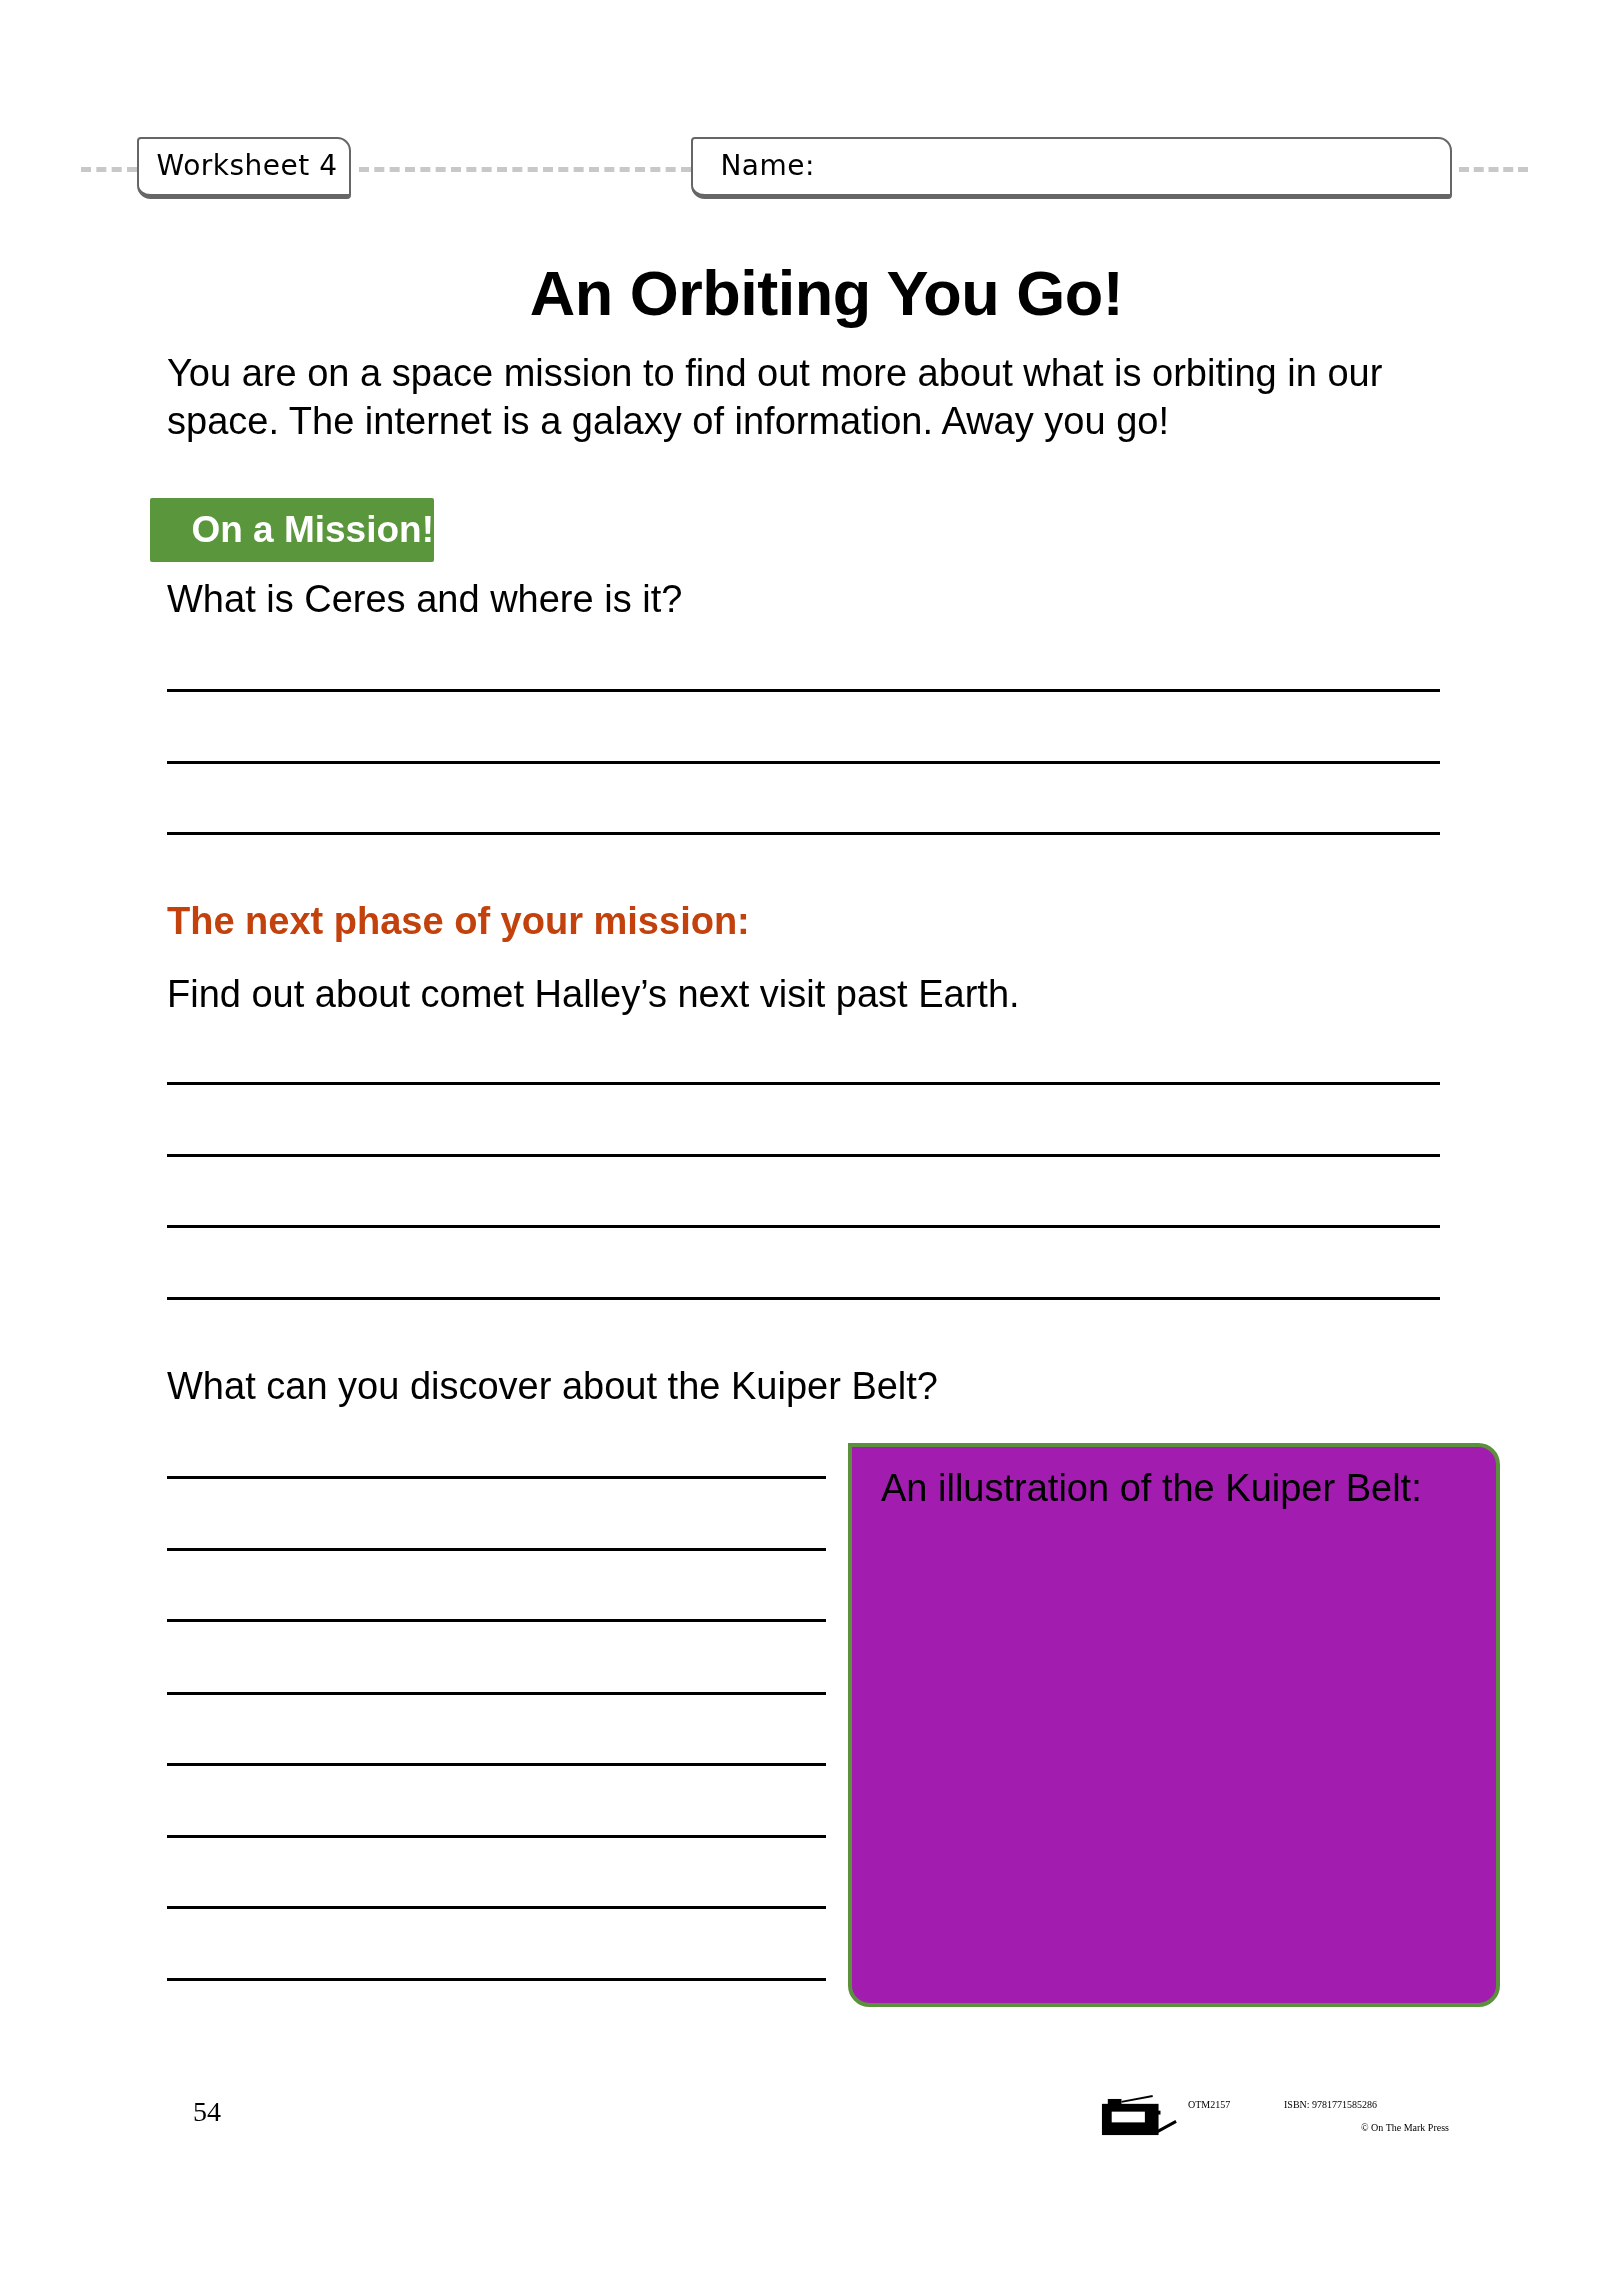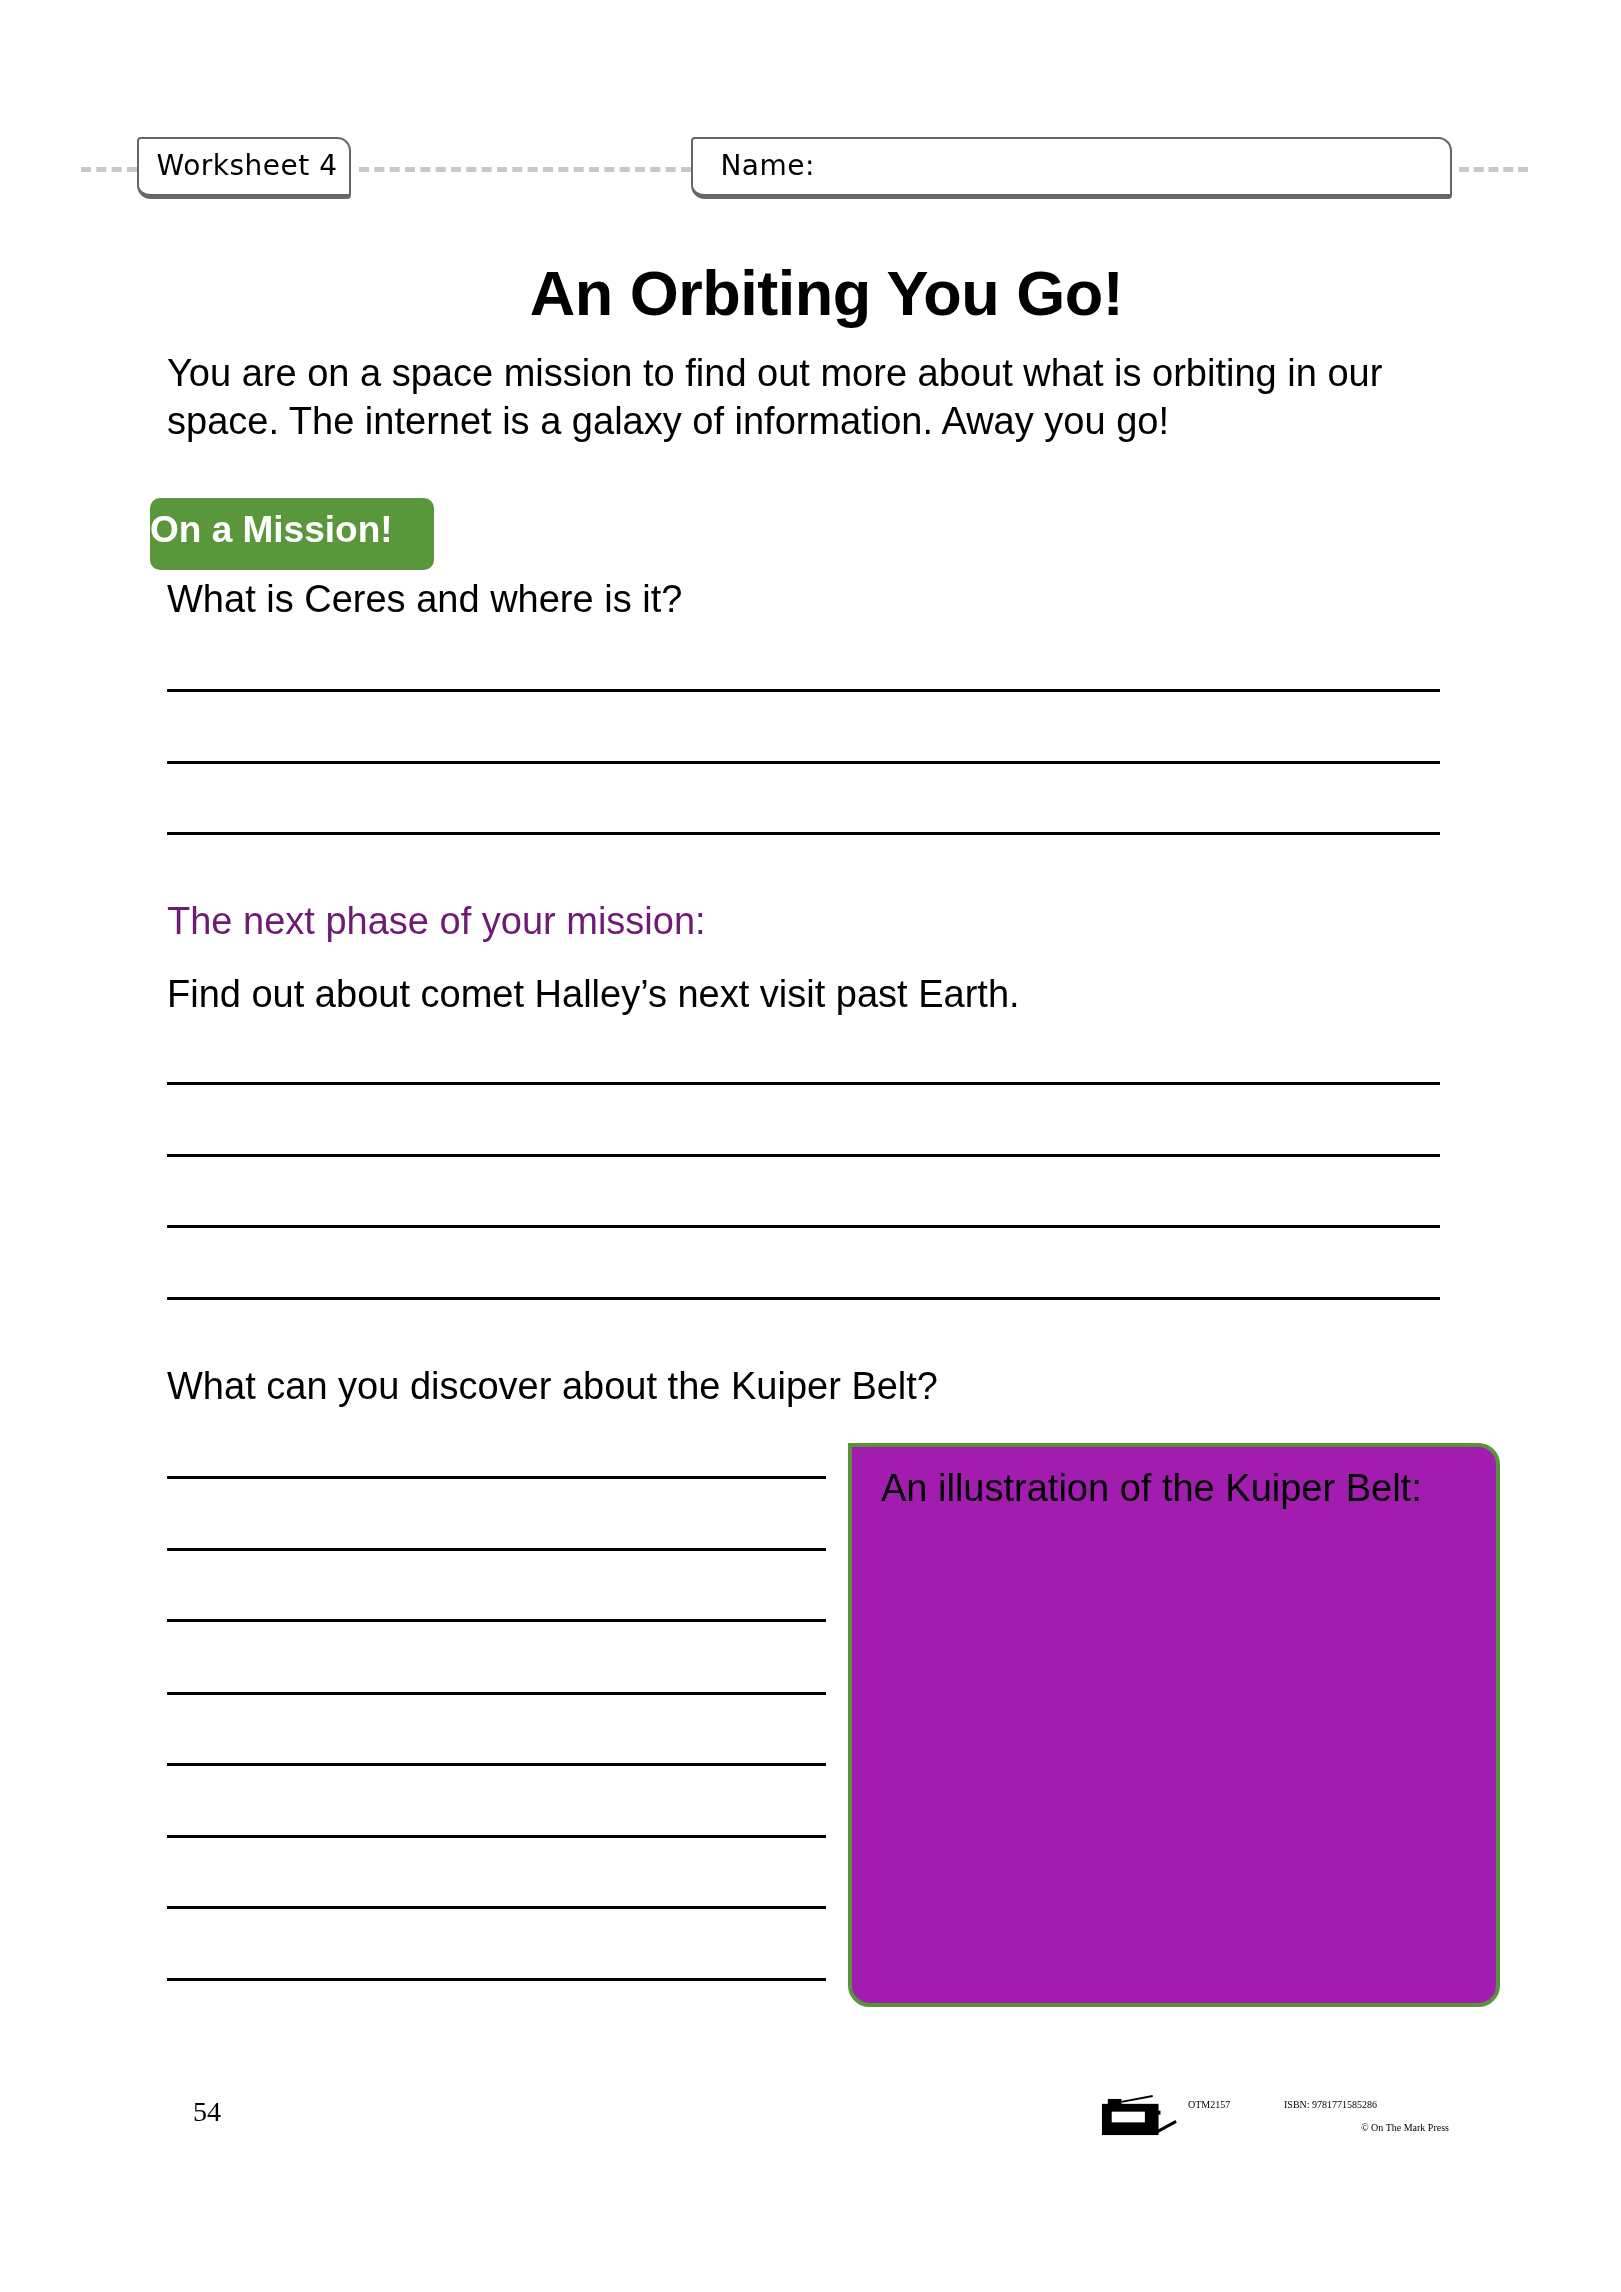--- a/index.html
+++ b/index.html
@@ -13,27 +13,27 @@
                border: 2.9px solid #666; border-bottom-width: 5.9px;
                border-radius: 3.9px 13.7px 3.9px 13.7px; box-sizing: content-box; }
     .hdr-box .lbl { position: absolute; left: 17.6px; top: 9.8px; font-size: 28px;
                     font-family: "DejaVu Sans", sans-serif; letter-spacing: 0.5px; }
 
     .title { position: absolute; left: 16px; width: 1621px; top: 257px; text-align: center;
              font-size: 63px; font-weight: bold; letter-spacing: -0.5px; }
     .intro { position: absolute; left: 167px; top: 349px; width: 1304px;
              font-size: 38px; line-height: 48px; }
 
-    .badge { position: absolute; left: 150px; top: 498px; width: 284px; height: 72px;
-             background: #5a963c; border-radius: 10px; color: #fff; font-weight: bold;
-             font-size: 37px; line-height: 64px; text-align: left; }
+    .badge { position: absolute; left: 150px; top: 498px; width: 284px; height: 64px;
+             background: #5a963c; border-radius: 2px; color: #fff; font-weight: bold;
+             font-size: 37px; line-height: 64px; text-align: right; }
 
     .question { position: absolute; left: 167px; font-size: 38px; }
     .green-head { position: absolute; left: 167px; top: 900px; font-size: 38px;
-                  font-weight: normal; color: #701a75; }
+                  font-weight: bold; color: #c2410c; }
 
     .rule { position: absolute; height: 2.9px; background: #000; }
 
     .illus-box { position: absolute; left: 848px; top: 1443px; width: 644px; height: 556px;
                  border: 4.9px solid #5b913c; border-radius: 0 21.6px 21.6px 21.6px;
                  box-sizing: content-box; background: #a21caf; }
     .illus-box .lbl { position: absolute; left: 29px; top: 19.6px; font-size: 38px; }
 
     .page-num { position: absolute; left: 165px; top: 2096px; font-size: 28px;
                 font-family: "Liberation Serif", serif; margin-left: 28px; }

